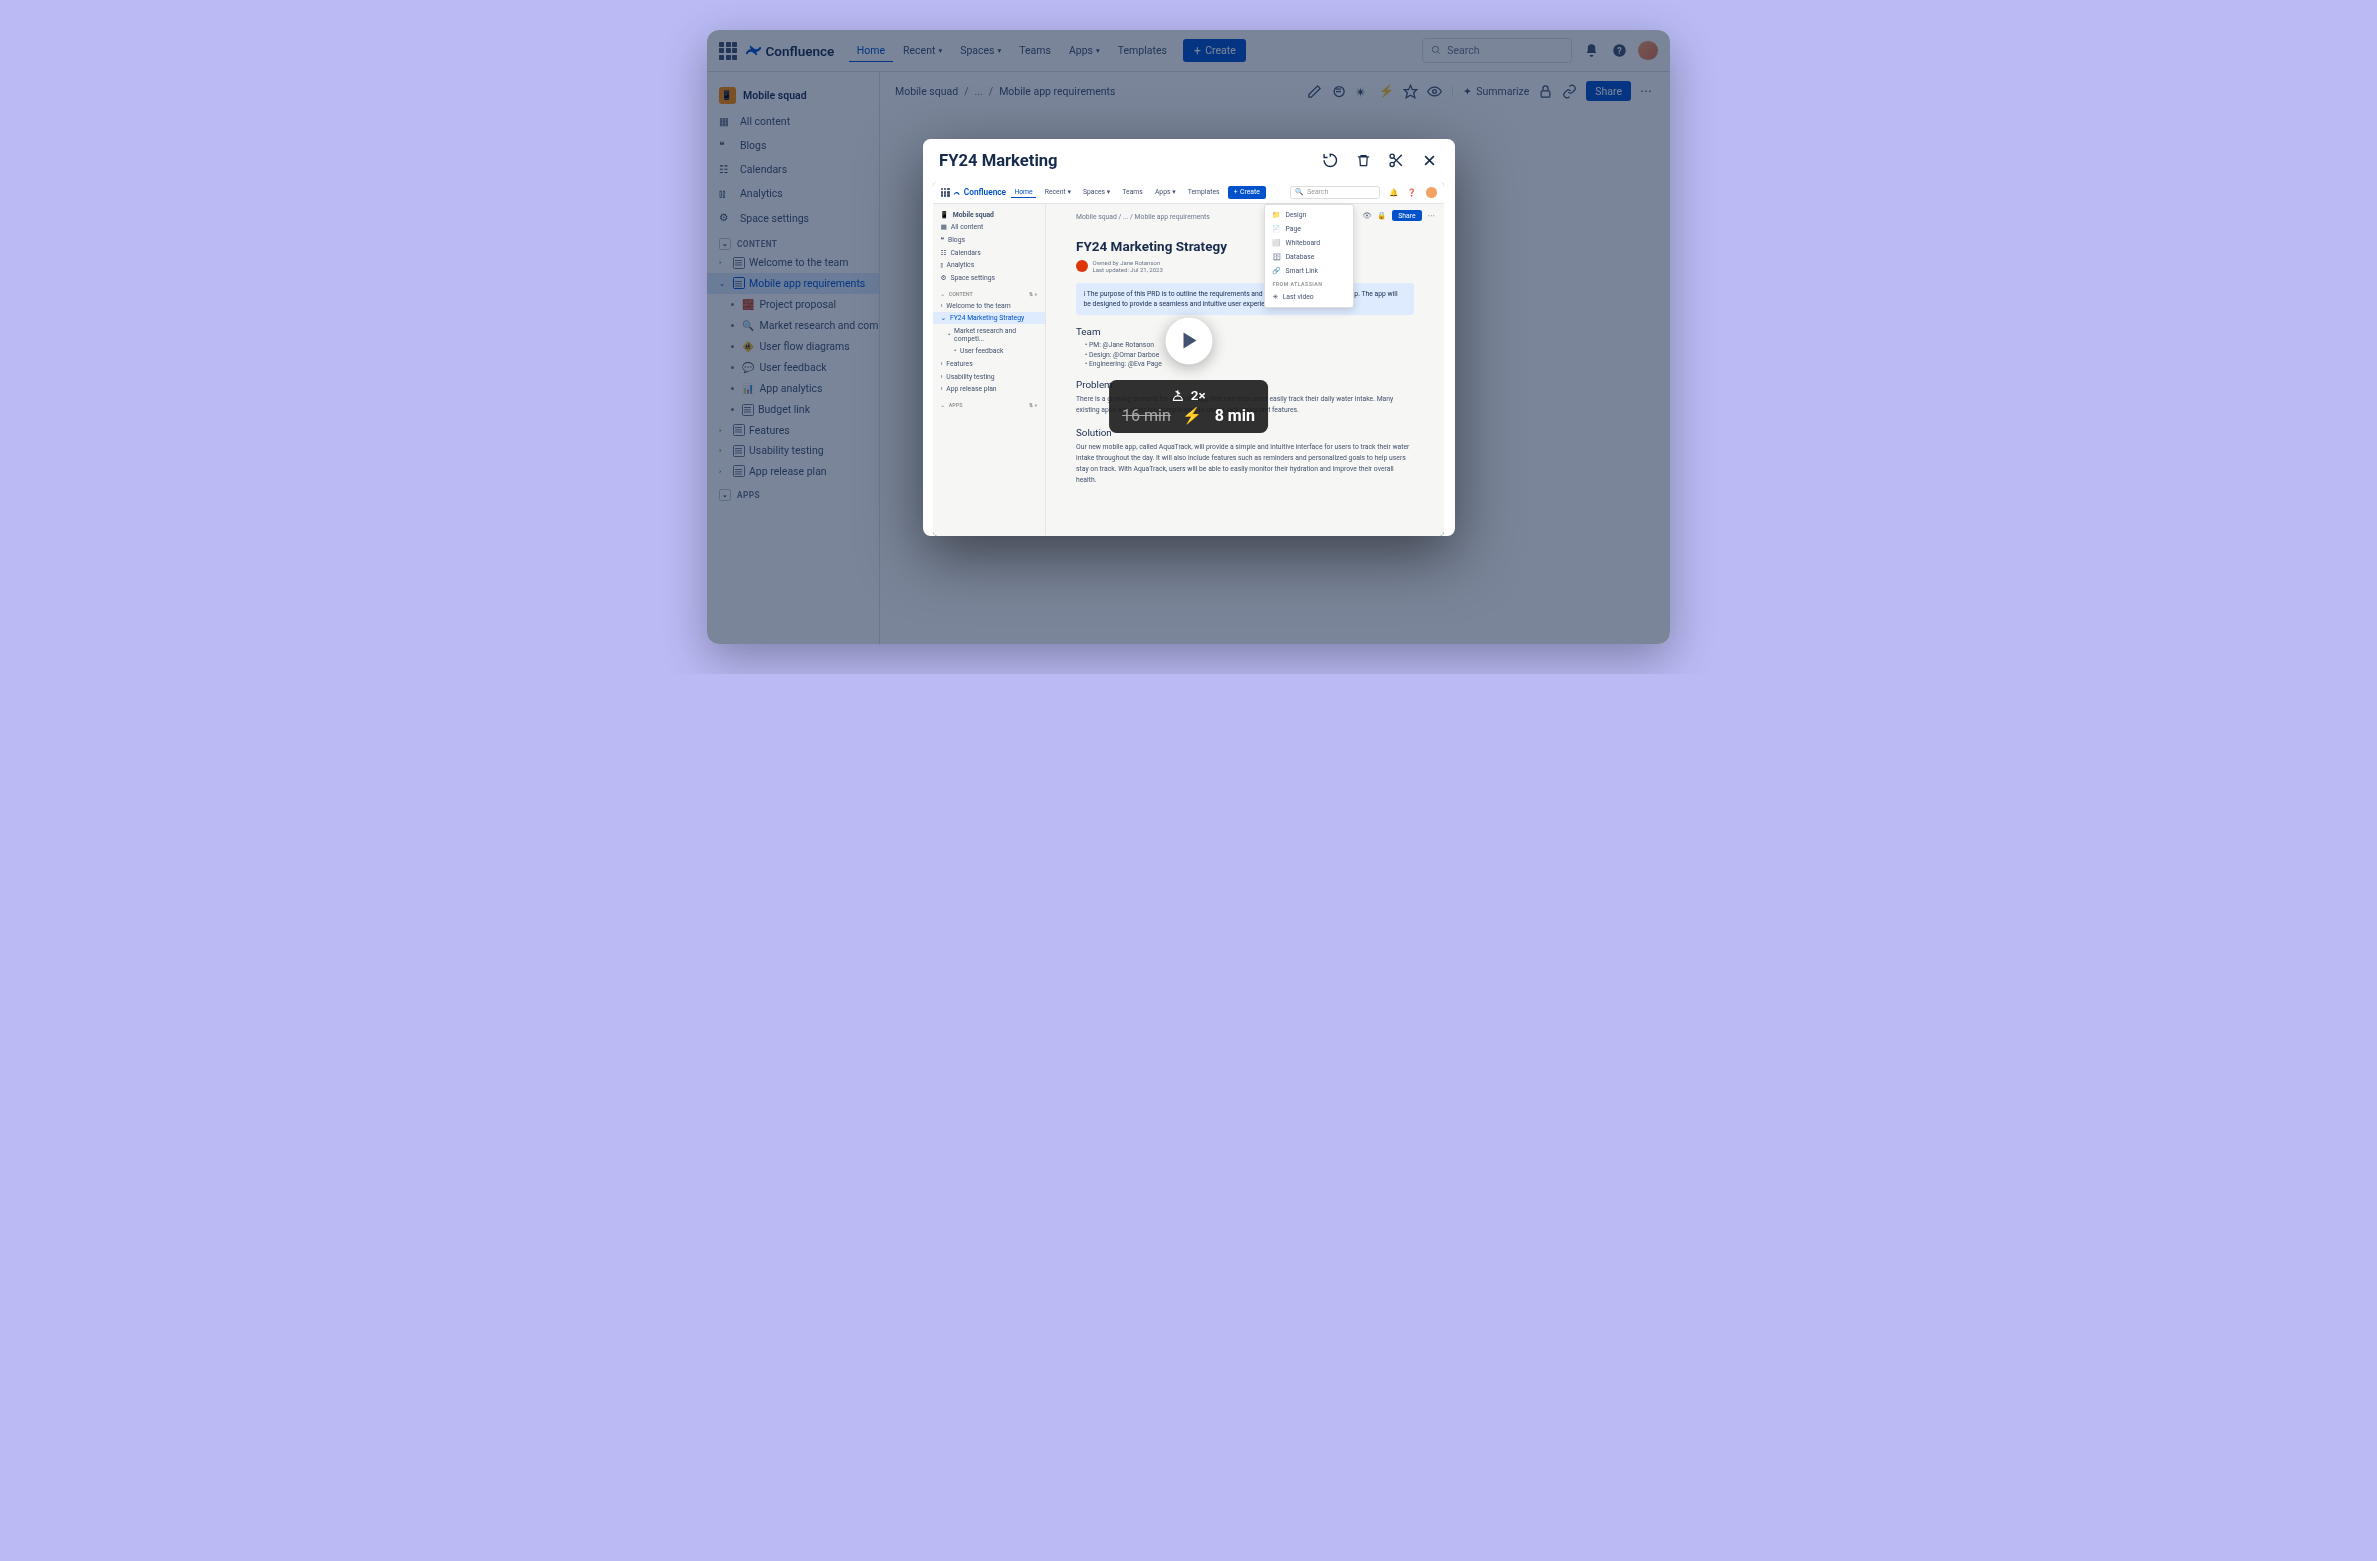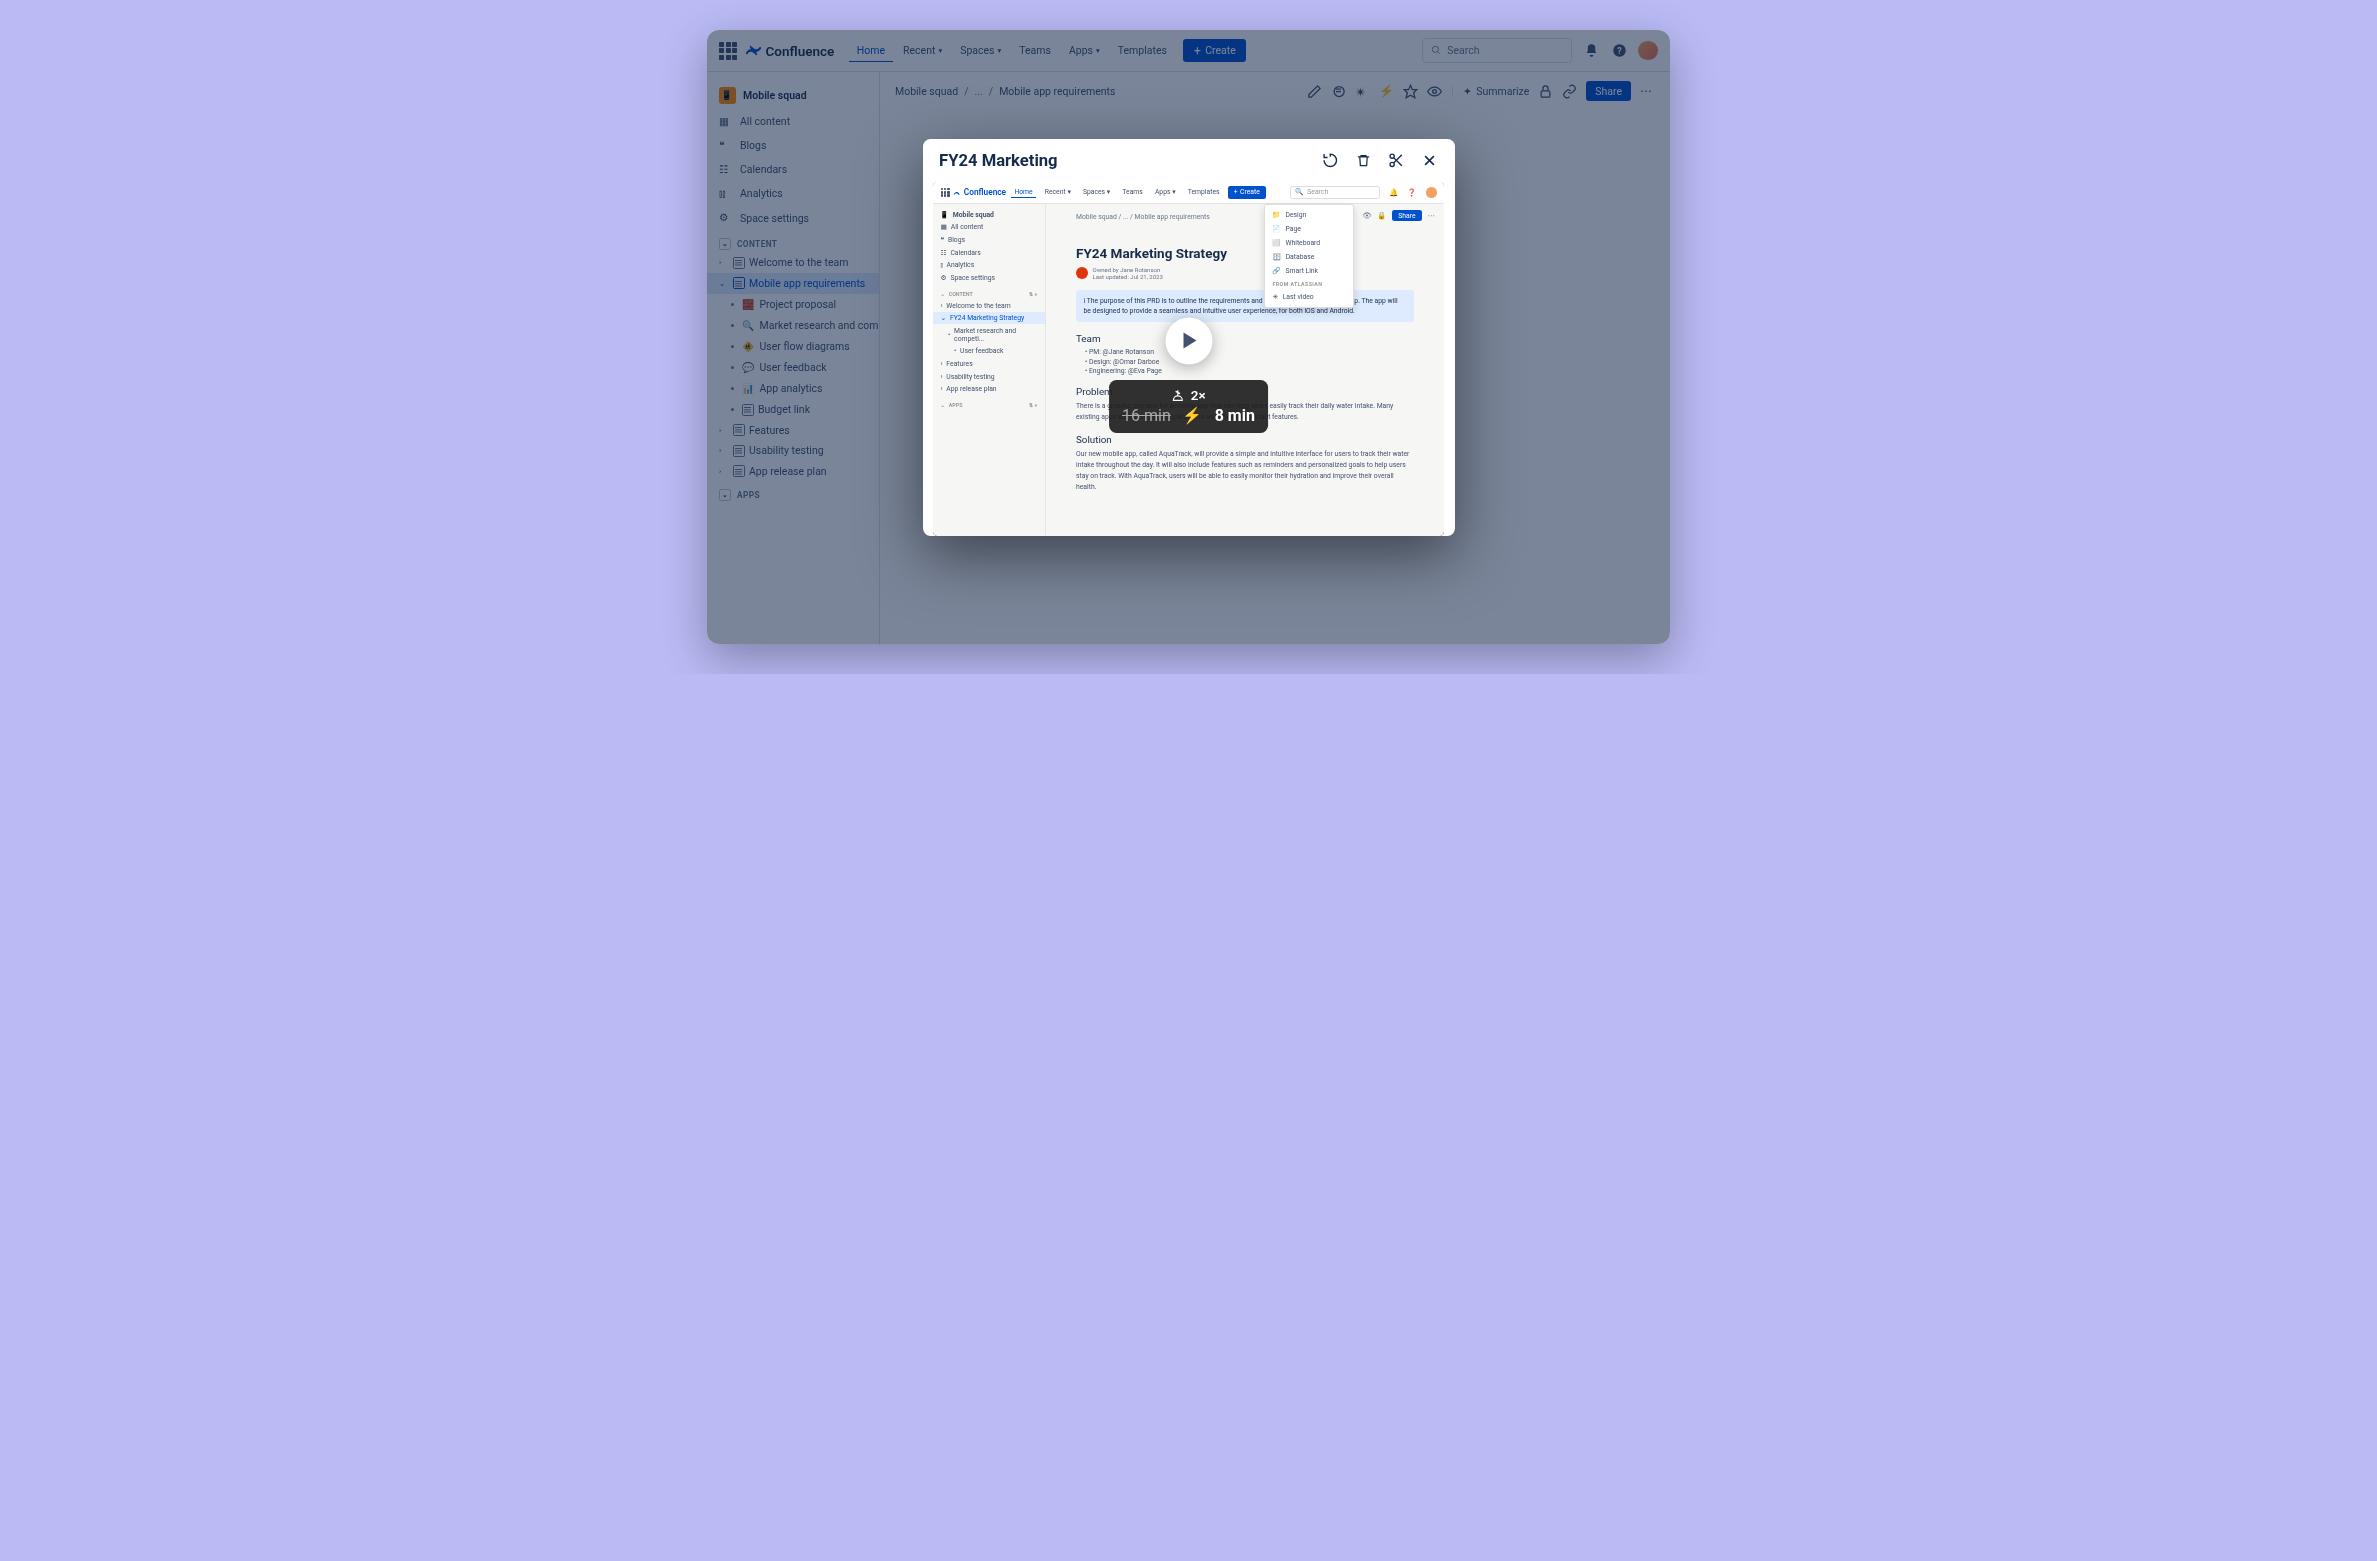--- a/index.html
+++ b/index.html
@@ -78,21 +78,21 @@
 .vf-logo { color:#0052cc;font-weight:600;font-size:8.3px;display:flex;align-items:center;gap:2.3px; }
 .vf-item { font-size:6.8px;color:#42526e;padding:1.5px 3.8px; }
 .vf-item.act { color:#0052cc;border-bottom:1.5px solid #0052cc; }
 .vf-create { background:#0052cc;color:#fff;padding:2.3px 6px;border-radius:2.3px;font-size:6.8px;display:flex;gap:2.3px;align-items:center; }
 .vf-search { margin-left:auto;width:90px;height:13.5px;border:0.8px solid #ddd;border-radius:2.3px;font-size:6.8px;padding:0 4.5px;display:flex;align-items:center;gap:3px;color:#999; }
 .vf-body { display:flex;height:331px; }
 .vf-side { width:113px;border-right:0.8px solid #e5e5e5;padding:4.5px 0;font-size:6.8px; }
 .vf-sitem { padding:2.3px 7.5px;display:flex;align-items:center;gap:3.8px;color:#42526e; }
 .vf-sitem.sel { background:#deebff;color:#0052cc; }
 .vf-main { flex:1;padding:9px 30px;position:relative; }
-.vf-crumb { font-size:6.8px;color:#6b778c;margin-bottom:24px; }
+.vf-crumb { font-size:6.8px;color:#6b778c;margin-bottom:17px; }
 .vf-title { font-size:13.5px;font-weight:700;color:#172b4d;margin:15px 0 4.5px; }
 .vf-meta { font-size:6px;color:#6b778c;display:flex;gap:4.5px;align-items:center; }
 .vf-av { width:12px;height:12px;border-radius:50%;background:#de350b; }
 .vf-info { background:#deebff;border-radius:3px;padding:6px 7.5px;font-size:6.8px;color:#172b4d;margin:10.5px 0;line-height:1.5; }
 .vf-h { font-size:9.8px;font-weight:400;color:#172b4d;margin:10.5px 0 4.5px; }
 .vf-p { font-size:6.8px;color:#42526e;line-height:1.6; }
 .vf-li { font-size:6.8px;color:#42526e;margin:1.5px 0 1.5px 9px; }
 .vf-menu { position:absolute;top:0;left:218px;width:90px;background:#fff;border:0.8px solid #ddd;border-radius:3px;box-shadow:0 3px 9px rgba(0,0,0,0.15);padding:3px 0;font-size:6.8px;z-index:3; }
 .vf-mi { padding:3px 7.5px;display:flex;align-items:center;gap:4.5px;color:#42526e; }
 .vf-mh { padding:3px 7.5px;font-size:5.3px;color:#999;font-weight:700;letter-spacing:0.4px; }

